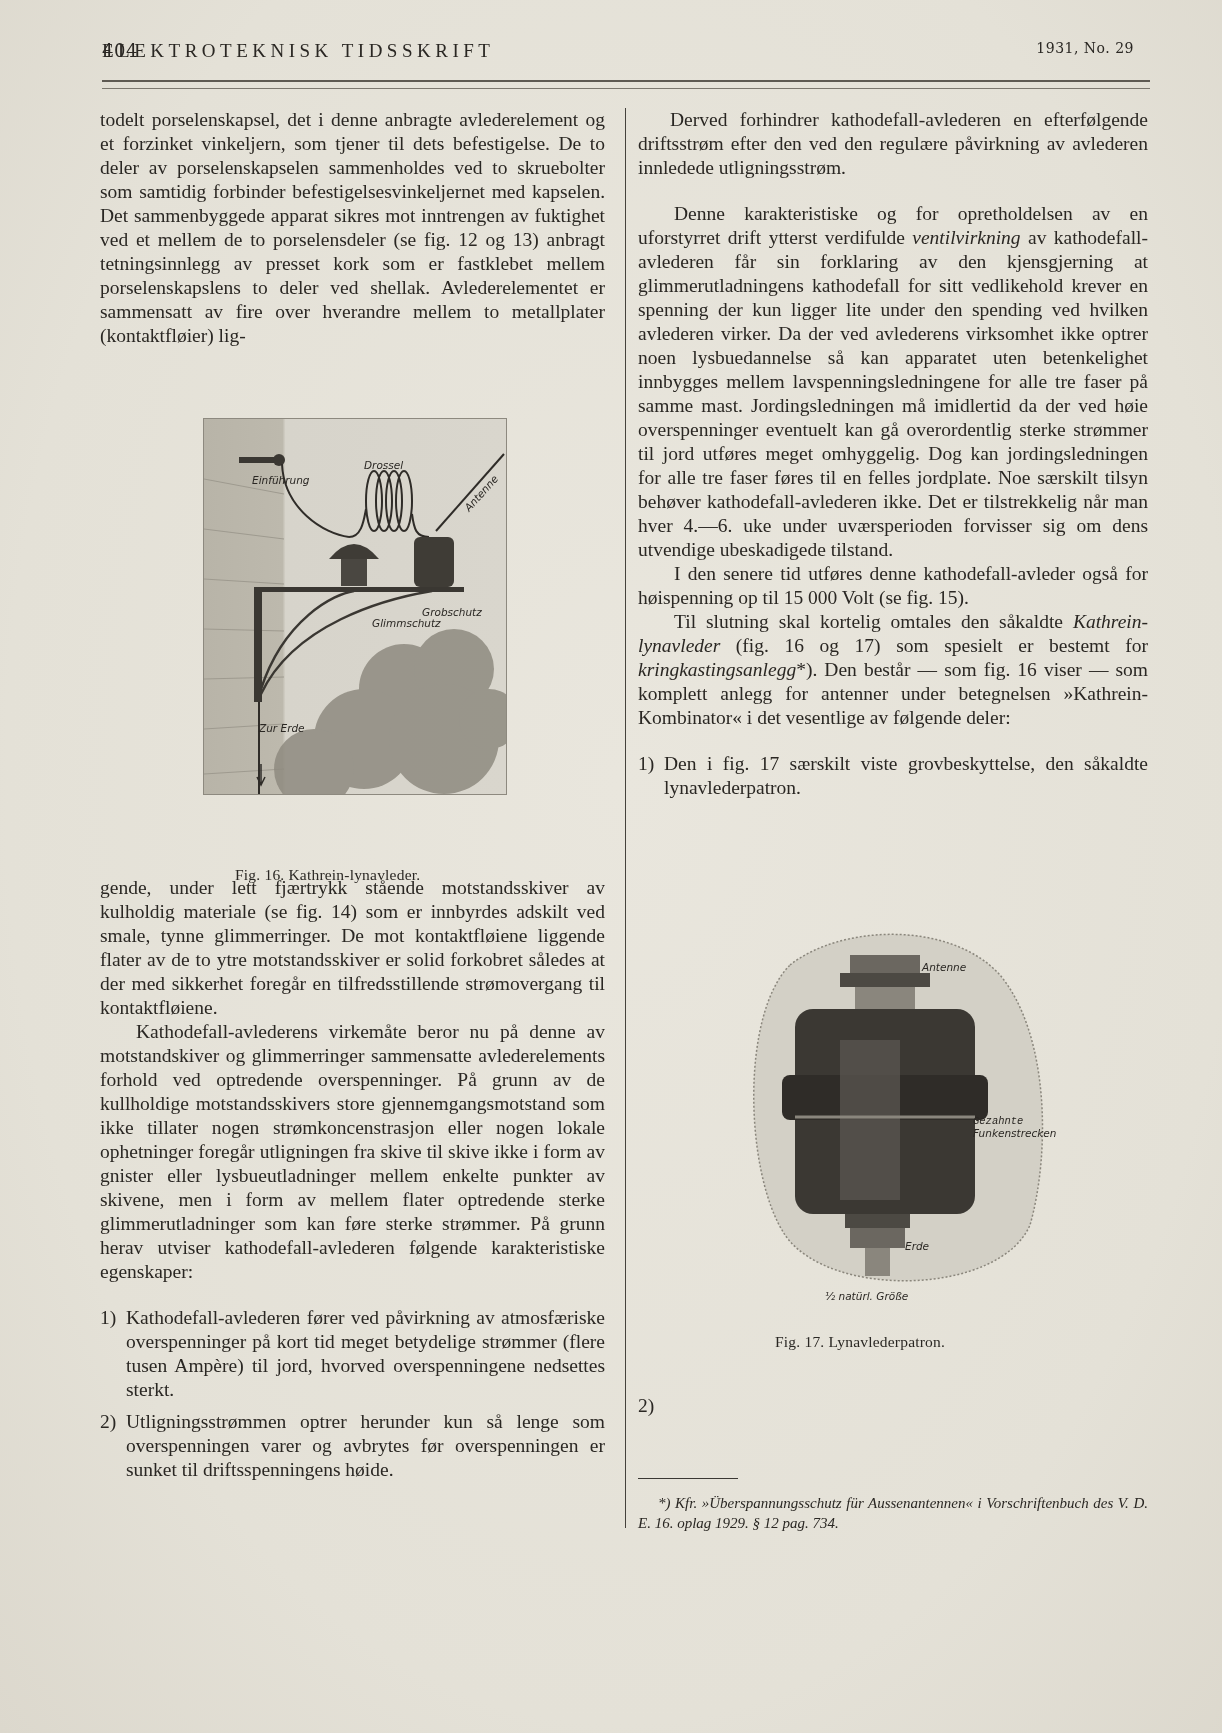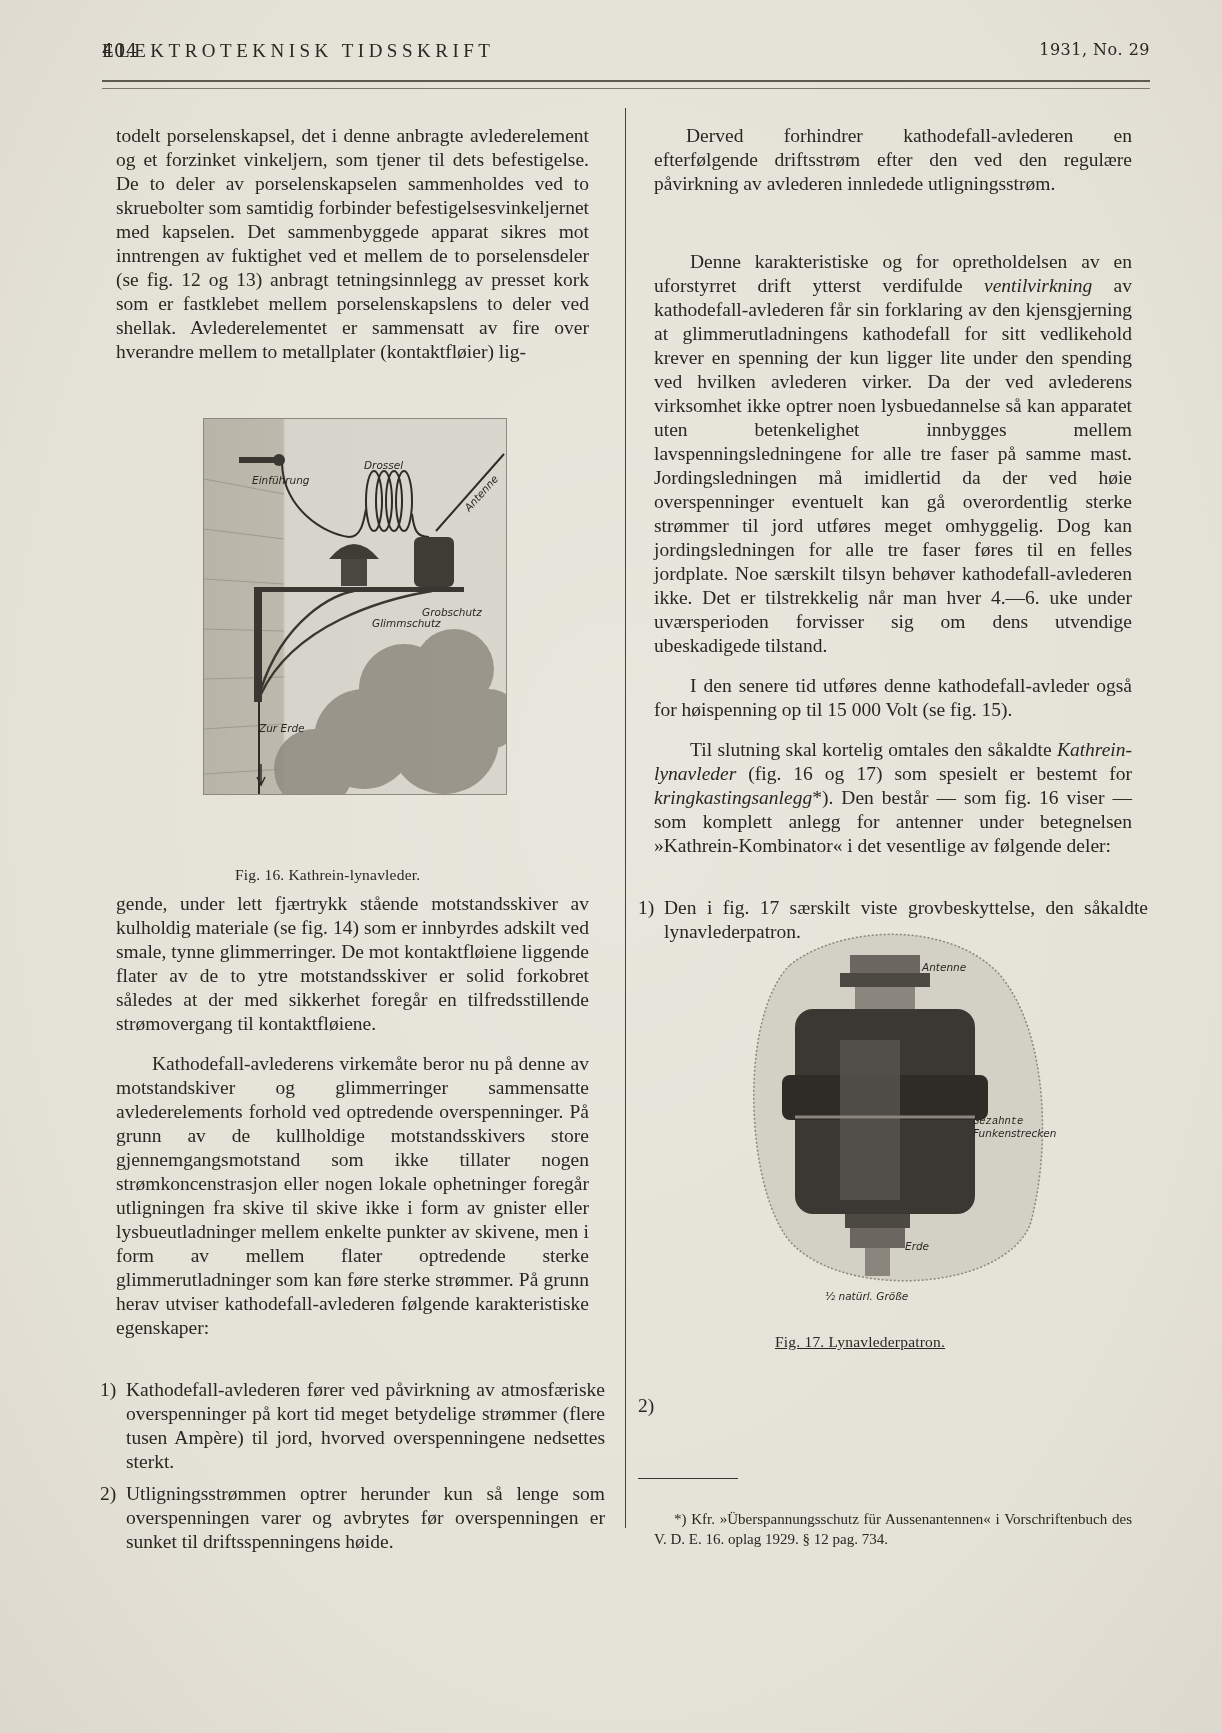--- a/index.html
+++ b/index.html
@@ -15,58 +15,58 @@
       position: absolute; left: 0; top: 0; width: 1222px; height: 1733px;
       background: radial-gradient(ellipse at 50% 45%, #e9e6dd 0%, #e4e1d7 70%, #dcd8cd 100%);
       padding-left: 20px;
     }
     .header {
       position: absolute; left: 102px; top: 38px; width: 1048px; height: 30px;
       font-size: 20px; letter-spacing: 0.5px;
     }
     .header .pg { position: absolute; left: 0; top: 2px; font-family: "DejaVu Serif", serif; font-size: 18px; }
     .header .title { position: absolute; left: 0; width: 100%; text-align: left; top: 2px; letter-spacing: 4.5px; font-size: 19px; }
-    .header .issue { position: absolute; right: 0; top: 2px; font-family: "DejaVu Serif", serif; font-size: 16px; text-align: center; }
+    .header .issue { position: absolute; right: 16px; top: 2px; font-family: "DejaVu Serif", serif; font-size: 14px; text-align: center; }
     .rule {
       position: absolute; left: 102px; top: 80px; width: 1048px; height: 6px;
       border-top: 2px solid #5e5a52; border-bottom: 1px solid #7b776e;
     }
     .col {
       position: absolute; font-size: 19.5px; line-height: 24px; text-align: justify;
     }
-    .col p { margin: 16px; }
+    .col p { margin: 0; }
     .col p.ind { text-indent: 36px; }
     .col-left { left: 100px; top: 108px; width: 505px; }
     .col-right { left: 638px; top: 108px; width: 510px; }
     .divider {
       position: absolute; left: 625px; top: 108px; width: 1px; height: 1420px;
       background: #45423c;
     }
     .list-item { position: relative; padding-left: 26px; text-align: justify; }
     .list-item .num { position: absolute; left: 0; top: 0; }
     .figure {
       position: absolute; background: #cfcbc0;
     }
     .fig16 {
       left: 203px; top: 418px; width: 302px; height: 375px;
       background: linear-gradient(90deg, #b8b4a8 0%, #bdb9ad 26%, #d7d4cb 27%, #d9d6cd 100%);
       border: 1px solid #8d897f;
       overflow: hidden;
     }
     .caption { position: absolute; font-size: 15.5px; letter-spacing: 0.2px; }
     .fig16-caption { left: 235px; top: 838px; margin-top: 28px; }
-    .fig17-caption { left: 775px; top: 1333px; text-decoration: underline; }
+    .fig17-caption { left: 775px; top: 1333px; }
     .fig-label {
       position: absolute; font-family: "DejaVu Sans", sans-serif; font-style: italic;
       font-size: 10.5px; color: #2a2723;
     }
     .fig17 { left: 730px; top: 905px; width: 330px; height: 405px; background: transparent; }
     .footnote-rule { position: absolute; left: 638px; top: 1478px; width: 100px; height: 1px; background: #3b3833; }
     .footnote { position: absolute; left: 638px; top: 1493px; width: 510px; font-size: 15px; line-height: 20px; text-align: justify; }
-    .footnote p { margin: 16px; text-indent: 20px; }
+    .footnote p { margin: 0; text-indent: 20px; font-style: italic; }
     em { font-style: italic; }
   </style>
 </head>
 <body>
 
 <div class="page">
 
   <div class="header">
     <span class="pg">404</span>
     <span class="title">ELEKTROTEKNISK TIDSSKRIFT</span>

